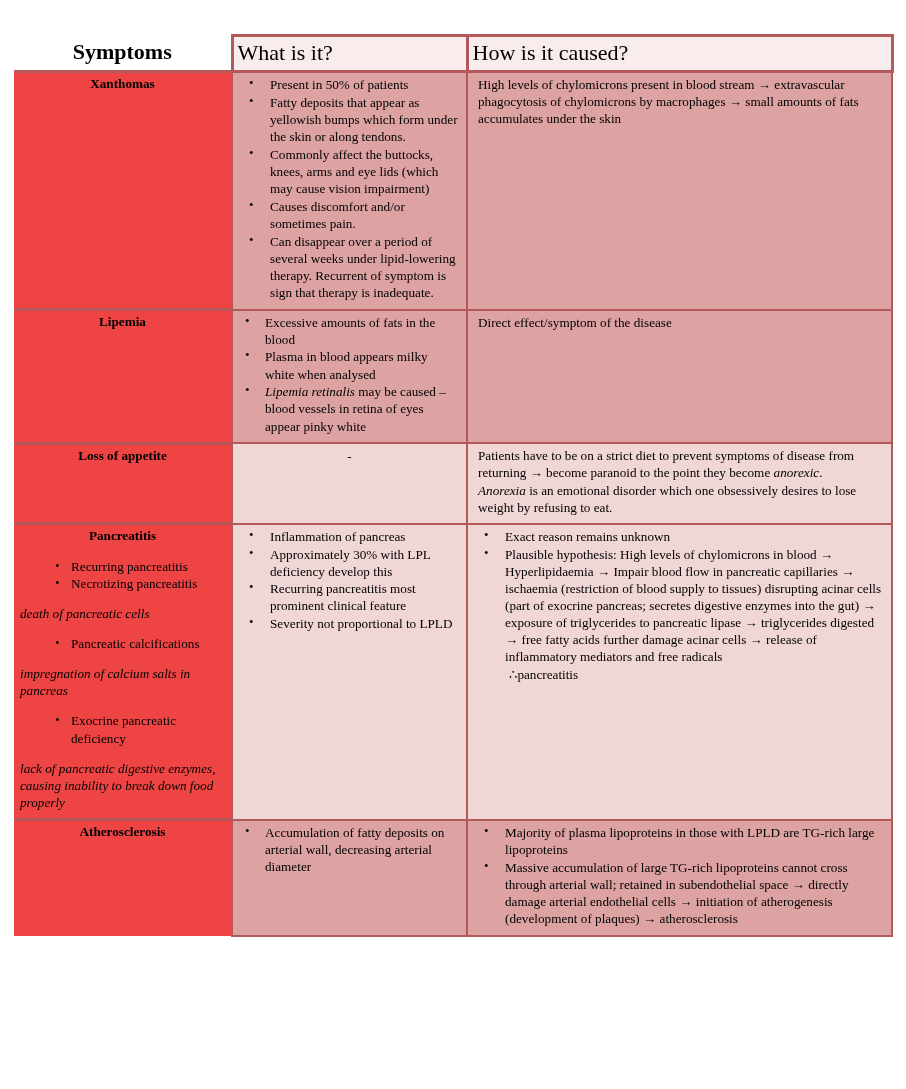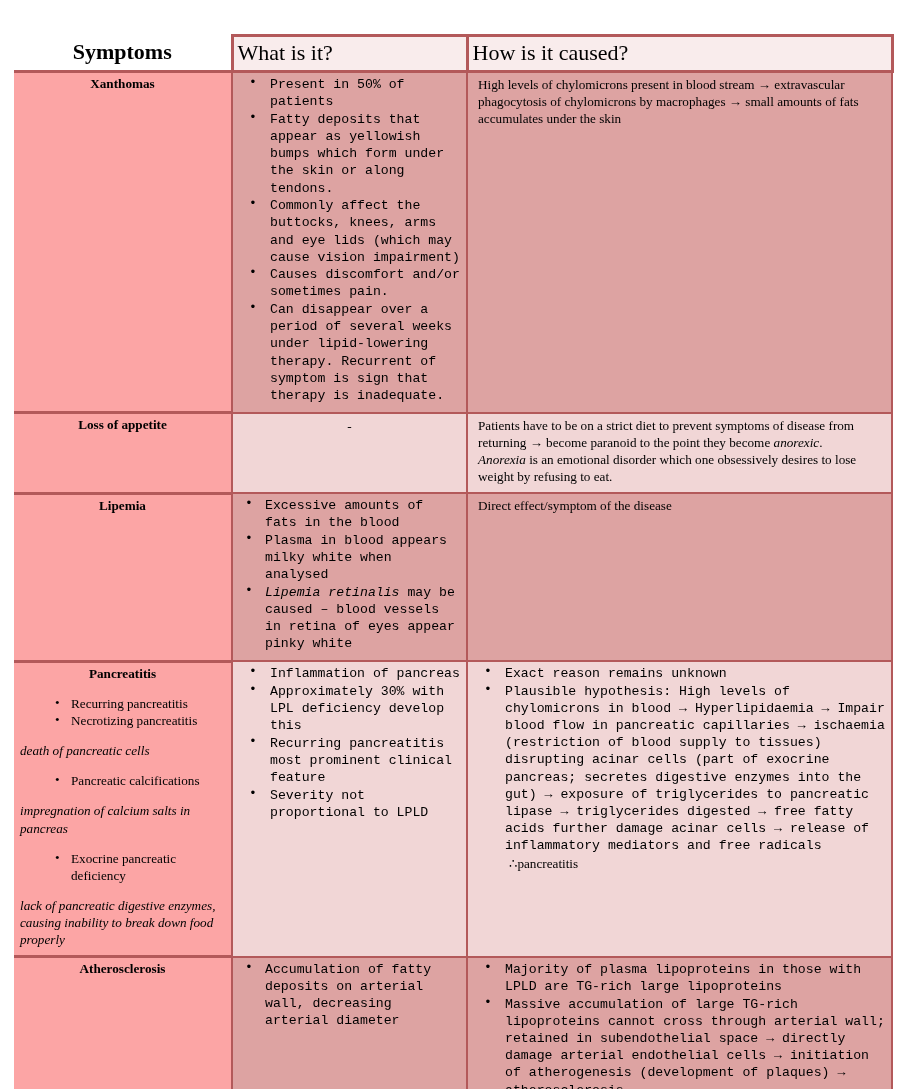--- a/index.html
+++ b/index.html
@@ -61,21 +61,21 @@
   }
 
   
   tbody td {
     vertical-align: top;
     padding: 3px 6px 7px 6px;
     font-size: 13.2px;
     line-height: 1.30;
   }
   td.sym-cell {
-    background: #fca5a5;
+    background: #ef4444;
     border: none;
     border-bottom: 3px solid #b3595a;
     text-align: center;
     font-weight: bold;
     padding-top: 2px;
     font-family: Liberation Serif, serif;
   }
   td.body-cell {
     border: 2px solid #b3595a;
   }
@@ -83,21 +83,20 @@
 
   
   .shade-dark { background: #dda3a2; }
   .shade-light { background: #f1d6d6; }
 
   
   ul.bl {
     margin: 0;
     padding: 0;
     list-style: none;
-    font-family: Liberation Mono, monospace;
   }
   ul.bl > li {
     position: relative;
     padding-left: 31px;
     margin: 0 0 0.5px 0;
   }
   ul.bl > li::before {
     content: "\2022";
     position: absolute;
     left: 10px;
@@ -176,41 +175,41 @@
             <li>Causes discomfort and/or sometimes pain.</li>
             <li>Can disappear over a period of several weeks under lipid-lowering therapy. Recurrent of symptom is sign that therapy is inadequate.</li>
           </ul>
         </td>
         <td class="body-cell shade-dark">
           <p class="para">High levels of chylomicrons present in blood stream → extravascular phagocytosis of chylomicrons by macrophages → small amounts of fats accumulates under the skin</p>
         </td>
       </tr>
 
       <tr>
-        <td class="sym-cell">Loss of appetite</td>
-        <td class="body-cell shade-light dash-cell">
-          <span>-</span>
-        </td>
-        <td class="body-cell shade-light">
-          <p class="para"><span>Patients have to be on a strict diet to prevent symptoms of disease from returning → become paranoid to the point they become </span><span class="it">anorexic</span><span>.</span></p>
-          <p class="para gap"><span class="it">Anorexia</span><span> is an emotional disorder which one obsessively desires to lose weight by refusing to eat.</span></p>
-        </td>
-      </tr>
-
-      <tr>
         <td class="sym-cell">Lipemia</td>
         <td class="body-cell shade-dark">
           <ul class="bl tight">
             <li>Excessive amounts of fats in the blood</li>
             <li>Plasma in blood appears milky white when analysed</li>
             <li><span class="it">Lipemia retinalis</span><span> may be caused – blood vessels in retina of eyes appear pinky white</span></li>
           </ul>
         </td>
         <td class="body-cell shade-dark">
           <p class="para">Direct effect/symptom of the disease</p>
+        </td>
+      </tr>
+
+      <tr>
+        <td class="sym-cell">Loss of appetite</td>
+        <td class="body-cell shade-light dash-cell">
+          <span>-</span>
+        </td>
+        <td class="body-cell shade-light">
+          <p class="para"><span>Patients have to be on a strict diet to prevent symptoms of disease from returning → become paranoid to the point they become </span><span class="it">anorexic</span><span>.</span></p>
+          <p class="para gap"><span class="it">Anorexia</span><span> is an emotional disorder which one obsessively desires to lose weight by refusing to eat.</span></p>
         </td>
       </tr>
 
       <tr>
         <td class="sym-cell">
           <span class="sym-title">Pancreatitis</span>
           <ul class="sym-list">
             <li>Recurring pancreatitis</li>
             <li>Necrotizing pancreatitis</li>
           </ul>

